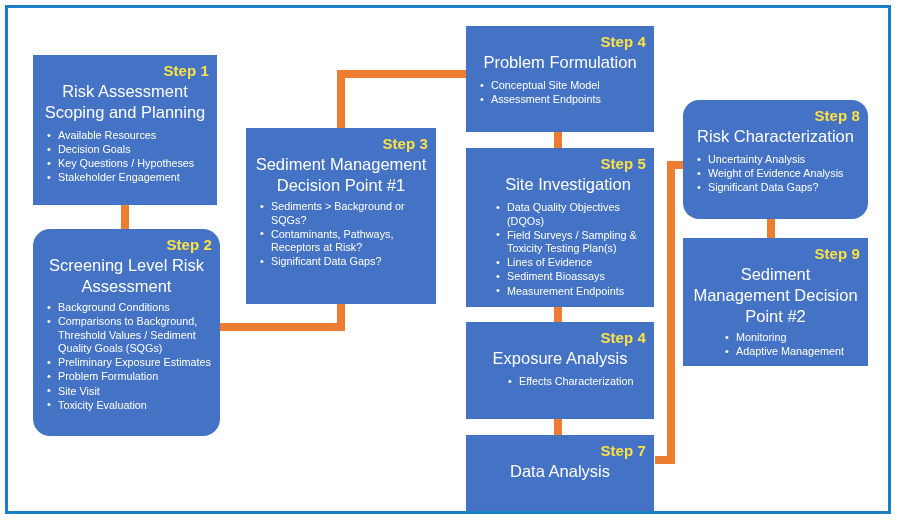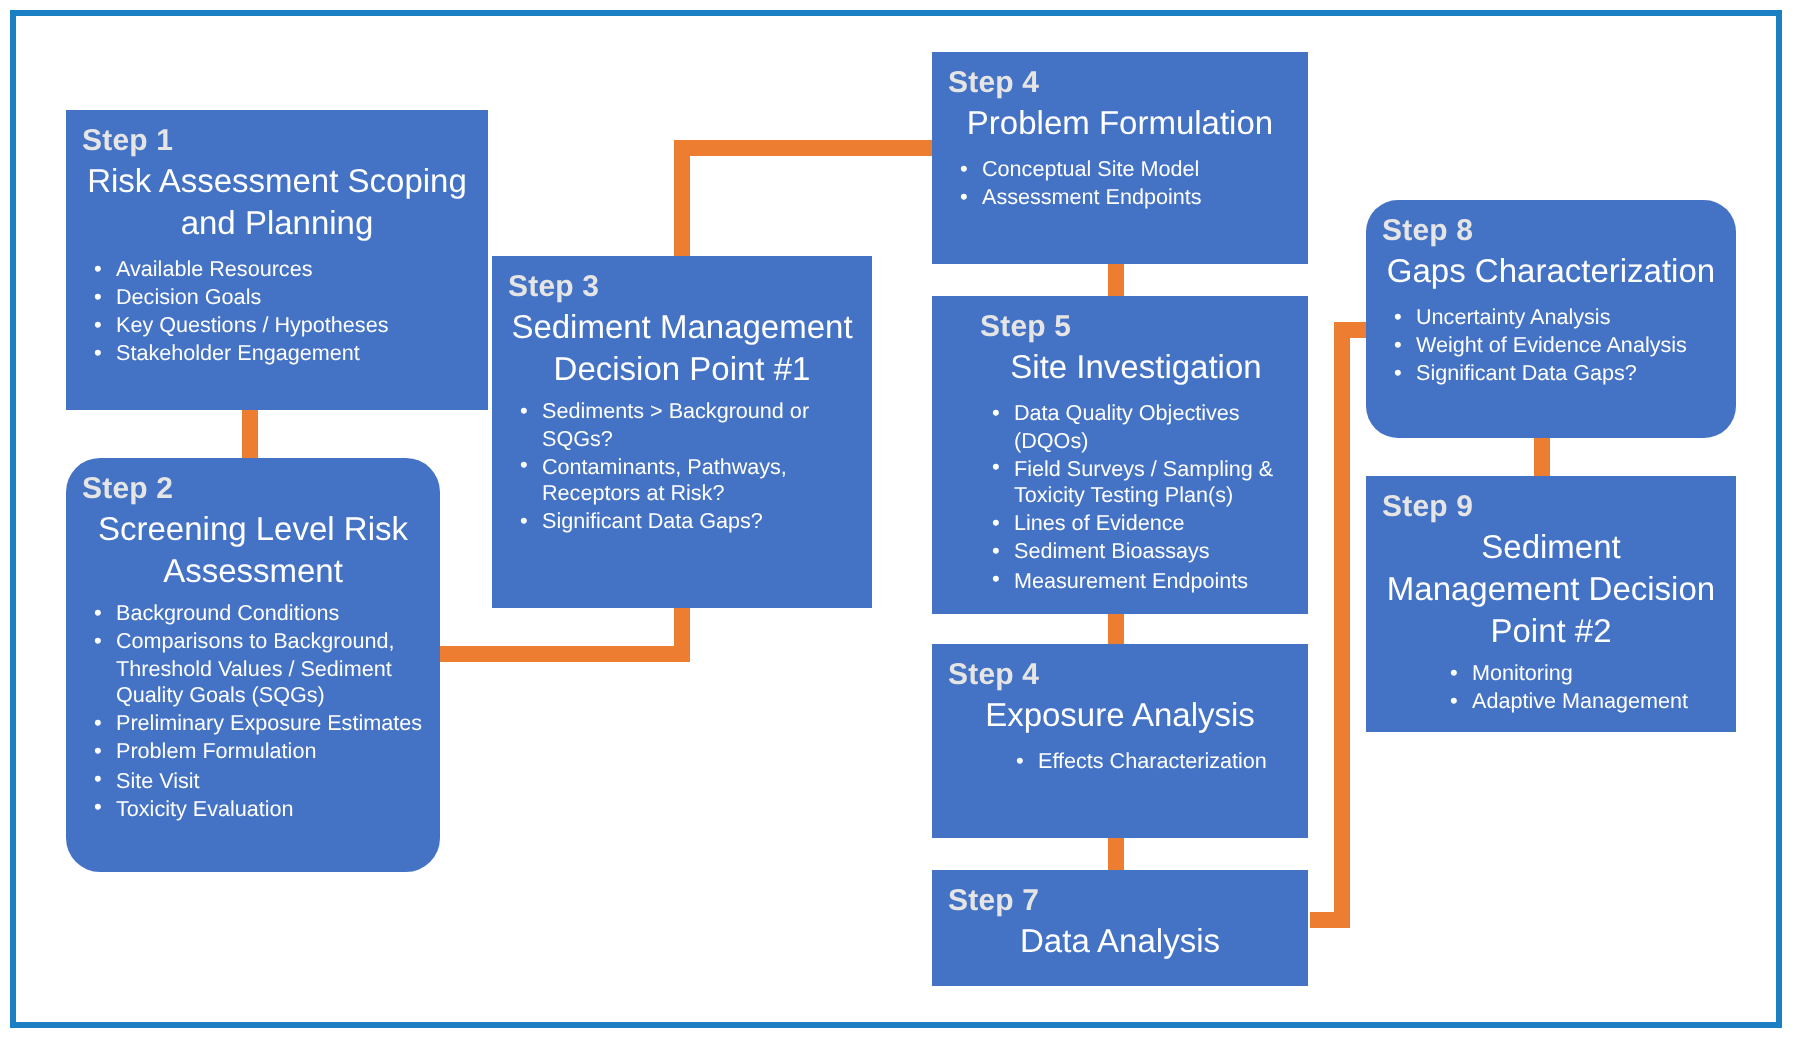--- a/index.html
+++ b/index.html
@@ -34,22 +34,22 @@
   .node {
     position: absolute;
     background: #4472C4;
     box-sizing: border-box;
     color: #ffffff;
     padding: 6px 8px 8px 8px;
     overflow: hidden;
   }
   .node .step {
     display: block;
-    text-align: left;
-    color: #e5e5e5;
+    text-align: right;
+    color: #fde047;
     font-weight: bold;
     font-size: 15px;
     line-height: 20px;
     letter-spacing: 0.1px;
   }
   .node .title {
     display: block;
     text-align: center;
     color: #ffffff;
     font-size: 16.5px;
@@ -110,21 +110,21 @@
   <div class="conn" style="left:554px; top:306px; width:8px; height:18px;"></div>
 
   <div class="conn" style="left:554px; top:418px; width:8px; height:18px;"></div>
 
   <div class="conn" style="left:655px; top:456px; width:20px; height:8px;"></div>
   <div class="conn" style="left:667px; top:161px; width:8px; height:303px;"></div>
   <div class="conn" style="left:667px; top:161px; width:21px; height:8px;"></div>
 
   <div class="conn" style="left:767px; top:218px; width:8px; height:21px;"></div>
 
-  <div class="node" style="left:33px; top:55px; width:211px; height:150px;">
+  <div class="node" style="left:33px; top:55px; width:184px; height:150px;">
     <span class="step">Step 1</span>
     <span class="title">Risk Assessment Scoping and Planning</span>
     <ul>
       <li>Available Resources</li>
       <li>Decision Goals</li>
       <li>Key Questions / Hypotheses</li>
       <li>Stakeholder Engagement</li>
     </ul>
   </div>
 
@@ -173,28 +173,28 @@
   </div>
 
   <div class="node" style="left:466px; top:322px; width:188px; height:97px;">
     <span class="step">Step 4</span>
     <span class="title">Exposure Analysis</span>
     <ul class="indent">
       <li>Effects Characterization</li>
     </ul>
   </div>
 
-  <div class="node" style="left:466px; top:435px; width:188px; height:58px;">
+  <div class="node" style="left:466px; top:435px; width:188px; height:76px;">
     <span class="step">Step 7</span>
     <span class="title">Data Analysis</span>
   </div>
 
   <div class="node" style="left:683px; top:100px; width:185px; height:119px;border-radius:16px;">
     <span class="step">Step 8</span>
-    <span class="title">Gaps Characterization</span>
+    <span class="title">Risk Characterization</span>
     <ul>
       <li>Uncertainty Analysis</li>
       <li>Weight of Evidence Analysis</li>
       <li>Significant Data Gaps?</li>
     </ul>
   </div>
 
   <div class="node" style="left:683px; top:238px; width:185px; height:128px;">
     <span class="step">Step 9</span>
     <span class="title">Sediment Management Decision Point #2</span>

